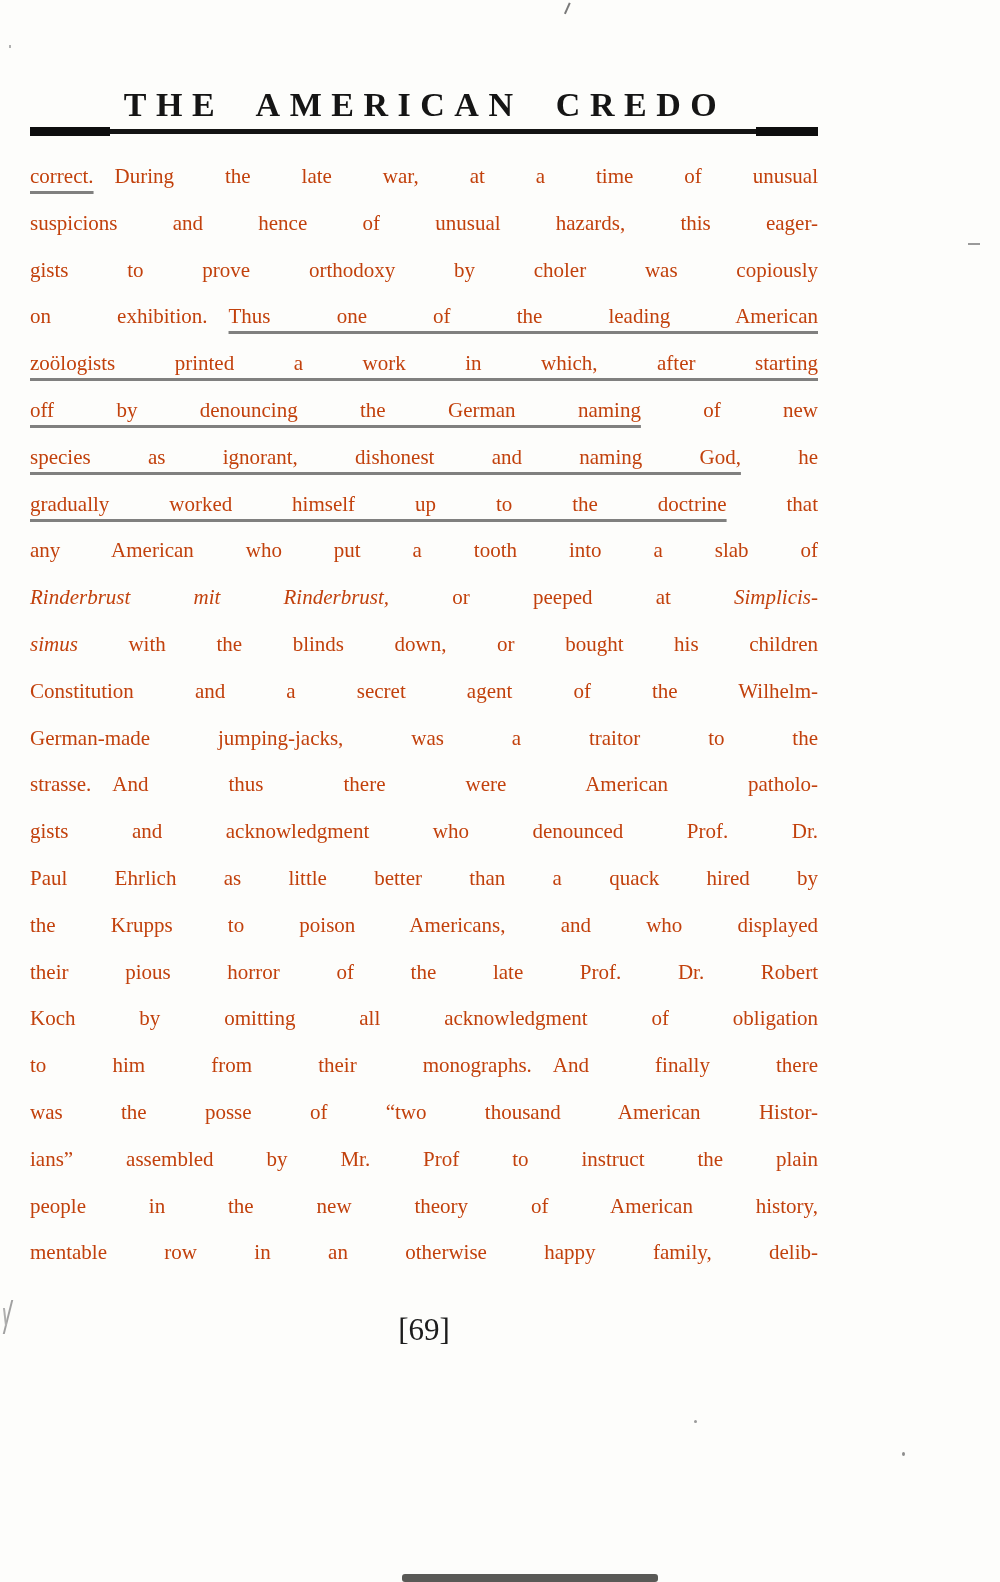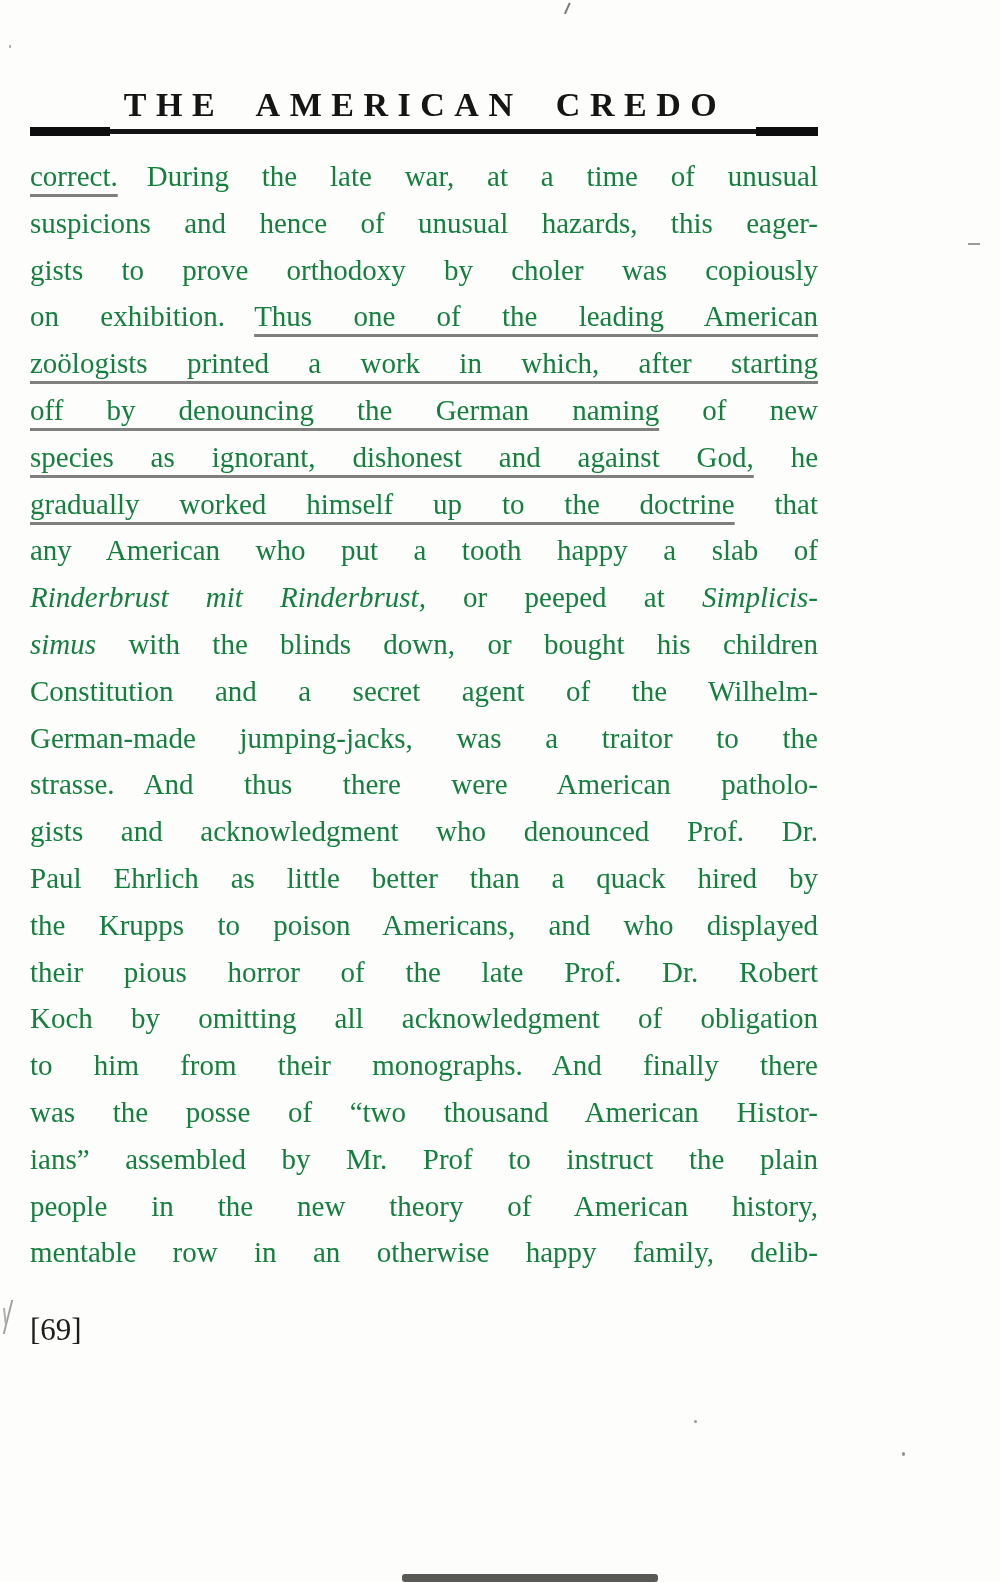--- a/index.html
+++ b/index.html
@@ -53,43 +53,44 @@
     top: -2px;
     width: 62px;
     height: 9px;
     background: #0e0e0e;
   }
   .body-text {
     position: absolute;
     top: 153px;
     left: 30px;
     width: 788px;
-    font-size: 29px;
+    font-size: 21px;
     line-height: 46.8px;
-    color: #15803d;
+    color: #c2410c;
   }
   .line {
     text-align: justify;
     text-align-last: justify;
     height: 46.8px;
     white-space: nowrap;
   }
   .italic { font-style: italic; }
   .pencil-underline {
     text-decoration: underline;
     text-decoration-color: rgba(85, 85, 85, 0.75);
     text-decoration-thickness: 2.5px;
     text-underline-offset: 8px;
     text-decoration-skip-ink: none;
   }
   .page-number {
     position: absolute;
     top: 1312px;
     left: 30px;
     width: 788px;
+    text-align: center;
     font-size: 31px;
     color: #1c1c1c;
   }
   
   .artifact { position: absolute; pointer-events: none; }
   .speck-top {
     top: 4px; left: 566px; width: 8px; height: 12px;
     border-left: 2px solid #7a7a7a;
     transform: rotate(24deg);
   }
@@ -141,23 +142,23 @@
     <div class="rule-end-right"></div>
   </div>
 
   <div class="body-text">
       <div class="line"><span class="pencil-underline">correct.</span><span> During the late war, at a time of unusual</span></div>
       <div class="line"><span>suspicions and hence of unusual hazards, this eager-</span></div>
       <div class="line"><span>gists to prove orthodoxy by choler was copiously</span></div>
       <div class="line"><span>on exhibition. </span><span class="pencil-underline">Thus one of the leading American</span></div>
       <div class="line"><span class="pencil-underline">zoölogists printed a work in which, after starting</span></div>
       <div class="line"><span class="pencil-underline">off by denouncing the German naming</span><span> of new</span></div>
-      <div class="line"><span class="pencil-underline">species as ignorant, dishonest and against God,</span><span> he</span></div>
+      <div class="line"><span class="pencil-underline">species as ignorant, dishonest and naming God,</span><span> he</span></div>
       <div class="line"><span class="pencil-underline">gradually worked himself up to the doctrine</span><span> that</span></div>
-      <div class="line"><span>any American who put a tooth happy a slab of</span></div>
+      <div class="line"><span>any American who put a tooth into a slab of</span></div>
       <div class="line"><span class="italic">Rinderbrust mit Rinderbrust,</span><span> or peeped at </span><span class="italic">Simplicis-</span></div>
       <div class="line"><span class="italic">simus</span><span> with the blinds down, or bought his children</span></div>
       <div class="line"><span>Constitution and a secret agent of the Wilhelm-</span></div>
       <div class="line"><span>German-made jumping-jacks, was a traitor to the</span></div>
       <div class="line"><span>strasse. And thus there were American patholo-</span></div>
       <div class="line"><span>gists and acknowledgment who denounced Prof. Dr.</span></div>
       <div class="line"><span>Paul Ehrlich as little better than a quack hired by</span></div>
       <div class="line"><span>the Krupps to poison Americans, and who displayed</span></div>
       <div class="line"><span>their pious horror of the late Prof. Dr. Robert</span></div>
       <div class="line"><span>Koch by omitting all acknowledgment of obligation</span></div>

